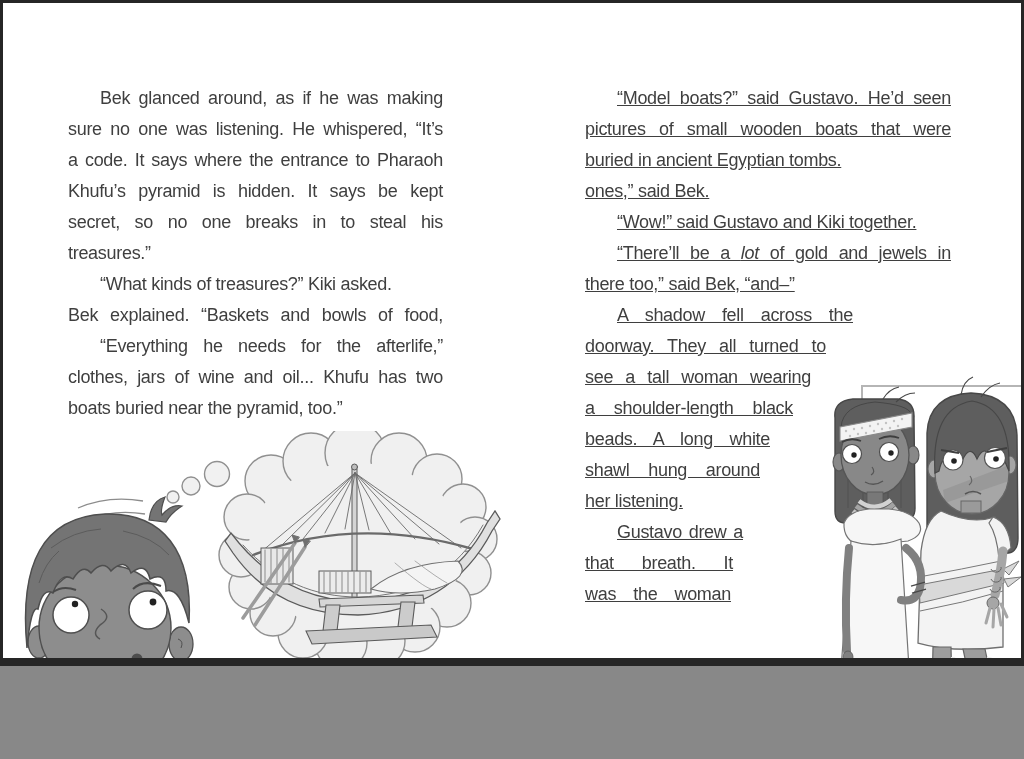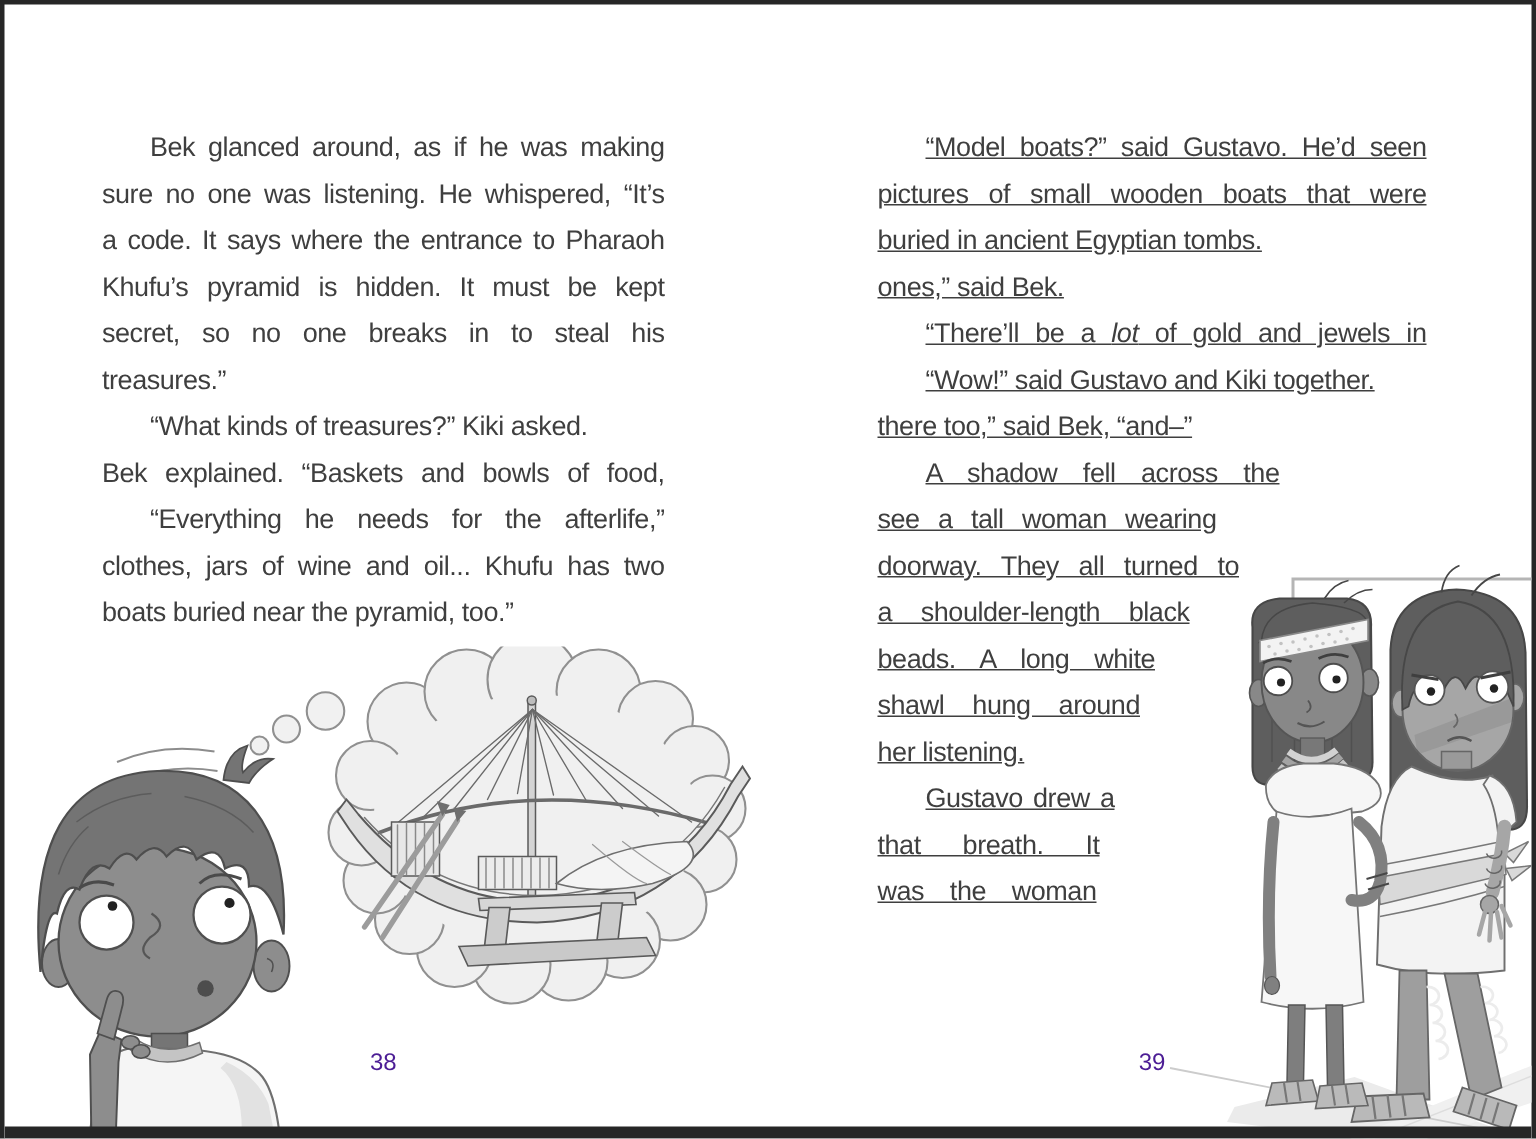--- a/index.html
+++ b/index.html
@@ -1,17 +1,17 @@
 <!DOCTYPE html>
 <html><head>
 <meta charset="utf-8">
 <style>
   html,body{margin:0;padding:0;background:#888;}
   .spread{
-    position:relative;width:1024px;height:759px;background:#ffffff;
+    position:relative;width:1024px;height:666px;background:#ffffff;
     box-sizing:border-box;overflow:hidden;
     border-left:3px solid #262626;border-top:3px solid #262626;border-right:3px solid #262626;
     font-family:"Liberation Sans",sans-serif;
   }
   .bottom-bar{position:absolute;left:0;right:0;bottom:0;height:8px;background:#262626;z-index:9;}
   .col{position:absolute;top:80px;color:#3f3f3f;font-size:18px;line-height:31px;letter-spacing:-0.3px;z-index:3;}
   .col-left{left:65px;width:375px;}
   .col-right{left:582px;width:366px;text-decoration:underline;}
   .ln{height:31px;white-space:nowrap;}
   .j{text-align:justify;text-align-last:justify;}
@@ -27,41 +27,41 @@
 </style>
 </head>
 <body>
 
 <div class="spread">
 
   <div class="col col-left">
     <div class="ln j ind">Bek glanced around, as if he was making</div>
     <div class="ln j">sure no one was listening. He whispered, “It’s</div>
     <div class="ln j">a code. It says where the entrance to Pharaoh</div>
-    <div class="ln j">Khufu’s pyramid is hidden. It must be kept</div>
+    <div class="ln j">Khufu’s pyramid is hidden. It says be kept</div>
     <div class="ln j">secret, so no one breaks in to steal his</div>
     <div class="ln l">treasures.”</div>
     <div class="ln l ind">“What kinds of treasures?” Kiki asked.</div>
     <div class="ln j">Bek explained. “Baskets and bowls of food,</div>
     <div class="ln j ind">“Everything he needs for the afterlife,”</div>
     <div class="ln j">clothes, jars of wine and oil... Khufu has two</div>
     <div class="ln l">boats buried near the pyramid, too.”</div>
   </div>
 
   <div class="col col-right">
     <div class="ln j ind">“Model boats?” said Gustavo. He’d seen</div>
     <div class="ln j">pictures of small wooden boats that were</div>
     <div class="ln l">buried in ancient Egyptian tombs.</div>
     <div class="ln l">ones,” said Bek.</div>
+    <div class="ln l ind">“Wow!” said Gustavo and Kiki together.</div>
     <div class="ln j ind"><span>“There’ll be a </span><em class="it">lot</em><span> of gold and jewels in</span></div>
-    <div class="ln l ind">“Wow!” said Gustavo and Kiki together.</div>
     <div class="ln l">there too,” said Bek, “and–”</div>
     <div class="ln j ind" style="width:268px">A shadow fell across the</div>
+    <div class="ln j" style="width:241px">doorway. They all turned to</div>
     <div class="ln j" style="width:226px">see a tall woman wearing</div>
-    <div class="ln j" style="width:241px">doorway. They all turned to</div>
     <div class="ln j" style="width:208px">a shoulder-length black</div>
     <div class="ln j" style="width:185px">beads. A long white</div>
     <div class="ln j" style="width:175px">shawl hung around</div>
     <div class="ln l">her listening.</div>
     <div class="ln j ind" style="width:158px">Gustavo drew a</div>
     <div class="ln j" style="width:148px">that breath. It</div>
     <div class="ln j" style="width:146px">was the woman</div>
   </div>
 
   <div class="pageno pageno-left">38</div>

